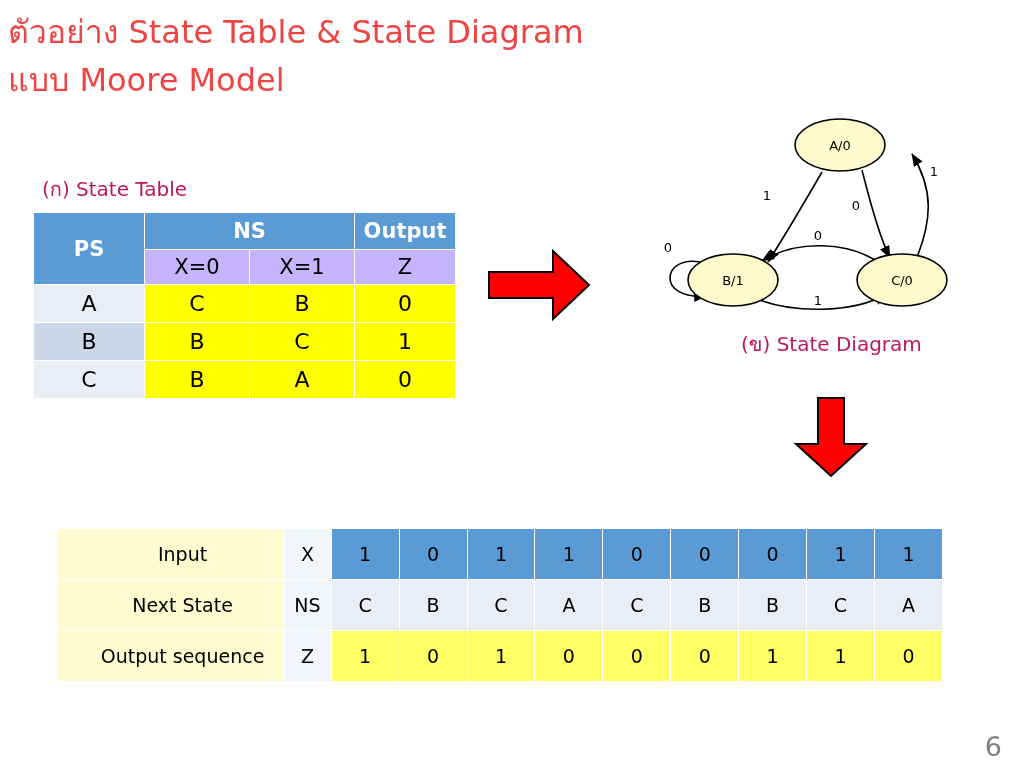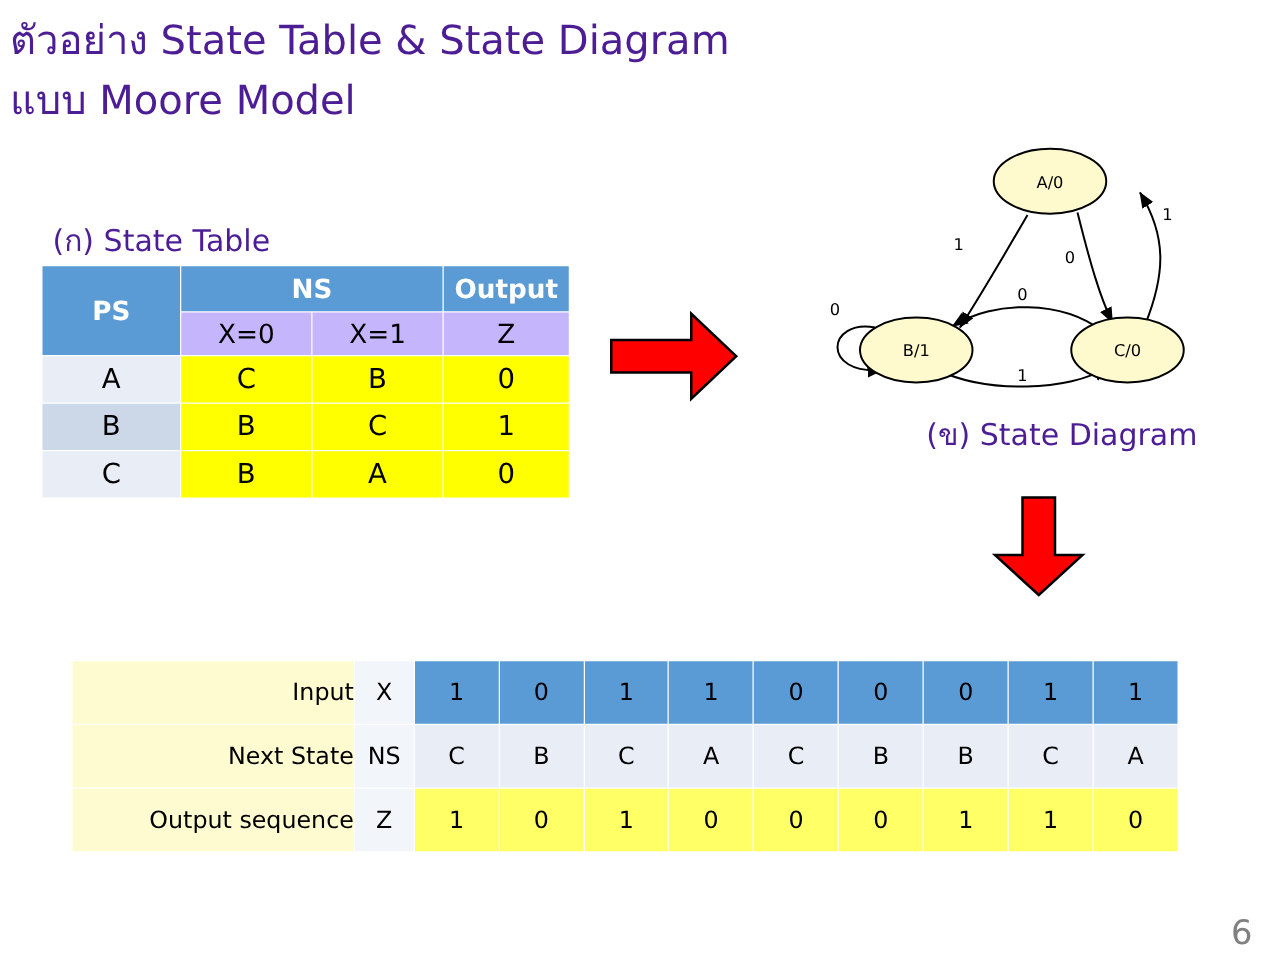--- a/index.html
+++ b/index.html
@@ -6,27 +6,27 @@
   body{
     width:1024px;height:768px;overflow:hidden;background:#ffffff;
     font-family:"DejaVu Sans","Liberation Sans",sans-serif;
     color:#000000;position:relative;
   }
   .slide{position:absolute;inset:0;}
 
   
   #title-block{position:absolute;left:8px;top:8px;width:900px;}
   #title-block .line{
-    font-size:32px;line-height:48px;color:#4c1d95;white-space:nowrap;
+    font-size:32px;line-height:48px;color:#ef4444;white-space:nowrap;
     font-family:"DejaVu Sans","Liberation Sans",sans-serif;font-weight:400;
   }
 
   
   .caption{
-    position:absolute;font-size:24px;color:#4c1d95;white-space:nowrap;
+    position:absolute;font-size:20px;color:#be185d;white-space:nowrap;
     font-family:"DejaVu Sans","Liberation Sans",sans-serif;
   }
   #caption-a{left:42px;top:173px;}
   #caption-b{left:741px;top:328px;}
   #caption-c{left:42px;top:483px;}
 
   
   #state-table{
     position:absolute;left:33px;top:212px;width:422px;
     border-collapse:separate;border-spacing:1px;background:#ffffff;
@@ -61,21 +61,21 @@
   #seq-table{
     position:absolute;left:57px;top:528px;width:886px;
     border-collapse:separate;border-spacing:1px;background:#ffffff;
     table-layout:fixed;
   }
   #seq-table td{
     padding:0;text-align:center;vertical-align:middle;height:50px;
     font-size:19px;color:#000;font-weight:400;
   }
   #seq-table .lbl{
-    background:#fdfbcf;text-align:right;padding-left:24px;width:222px;font-size:19px;
+    background:#fdfbcf;text-align:center;padding-left:24px;width:222px;font-size:19px;
   }
   #seq-table .sym{background:#f2f5f9;width:46px;font-size:19px;}
   #seq-table .c-blue{background:#5b9bd5;}
   #seq-table .c-ps{background:#ccd7e8;}
   #seq-table .c-ns{background:#e8edf6;}
   #seq-table .c-yellow{background:#ffff66;}
   #seq-table .dcol{width:66px;}
 
   
   #page-number{

